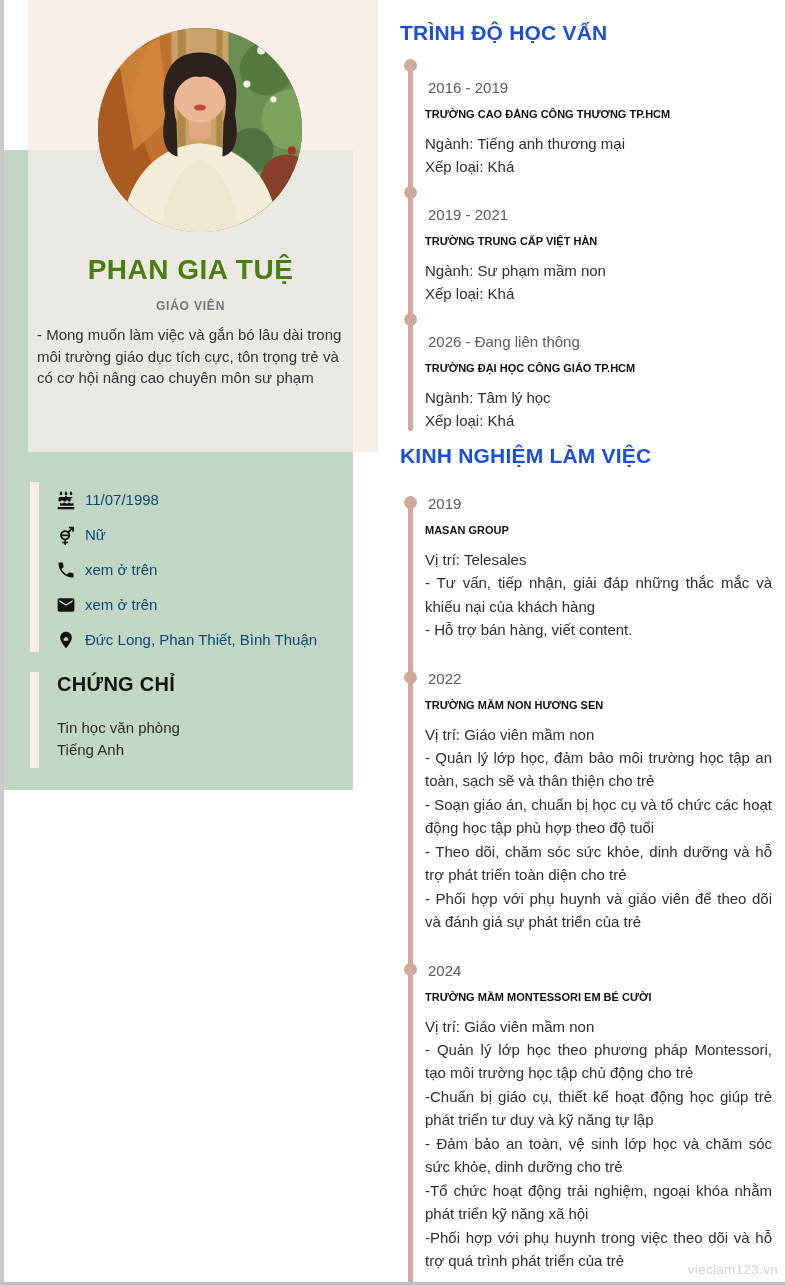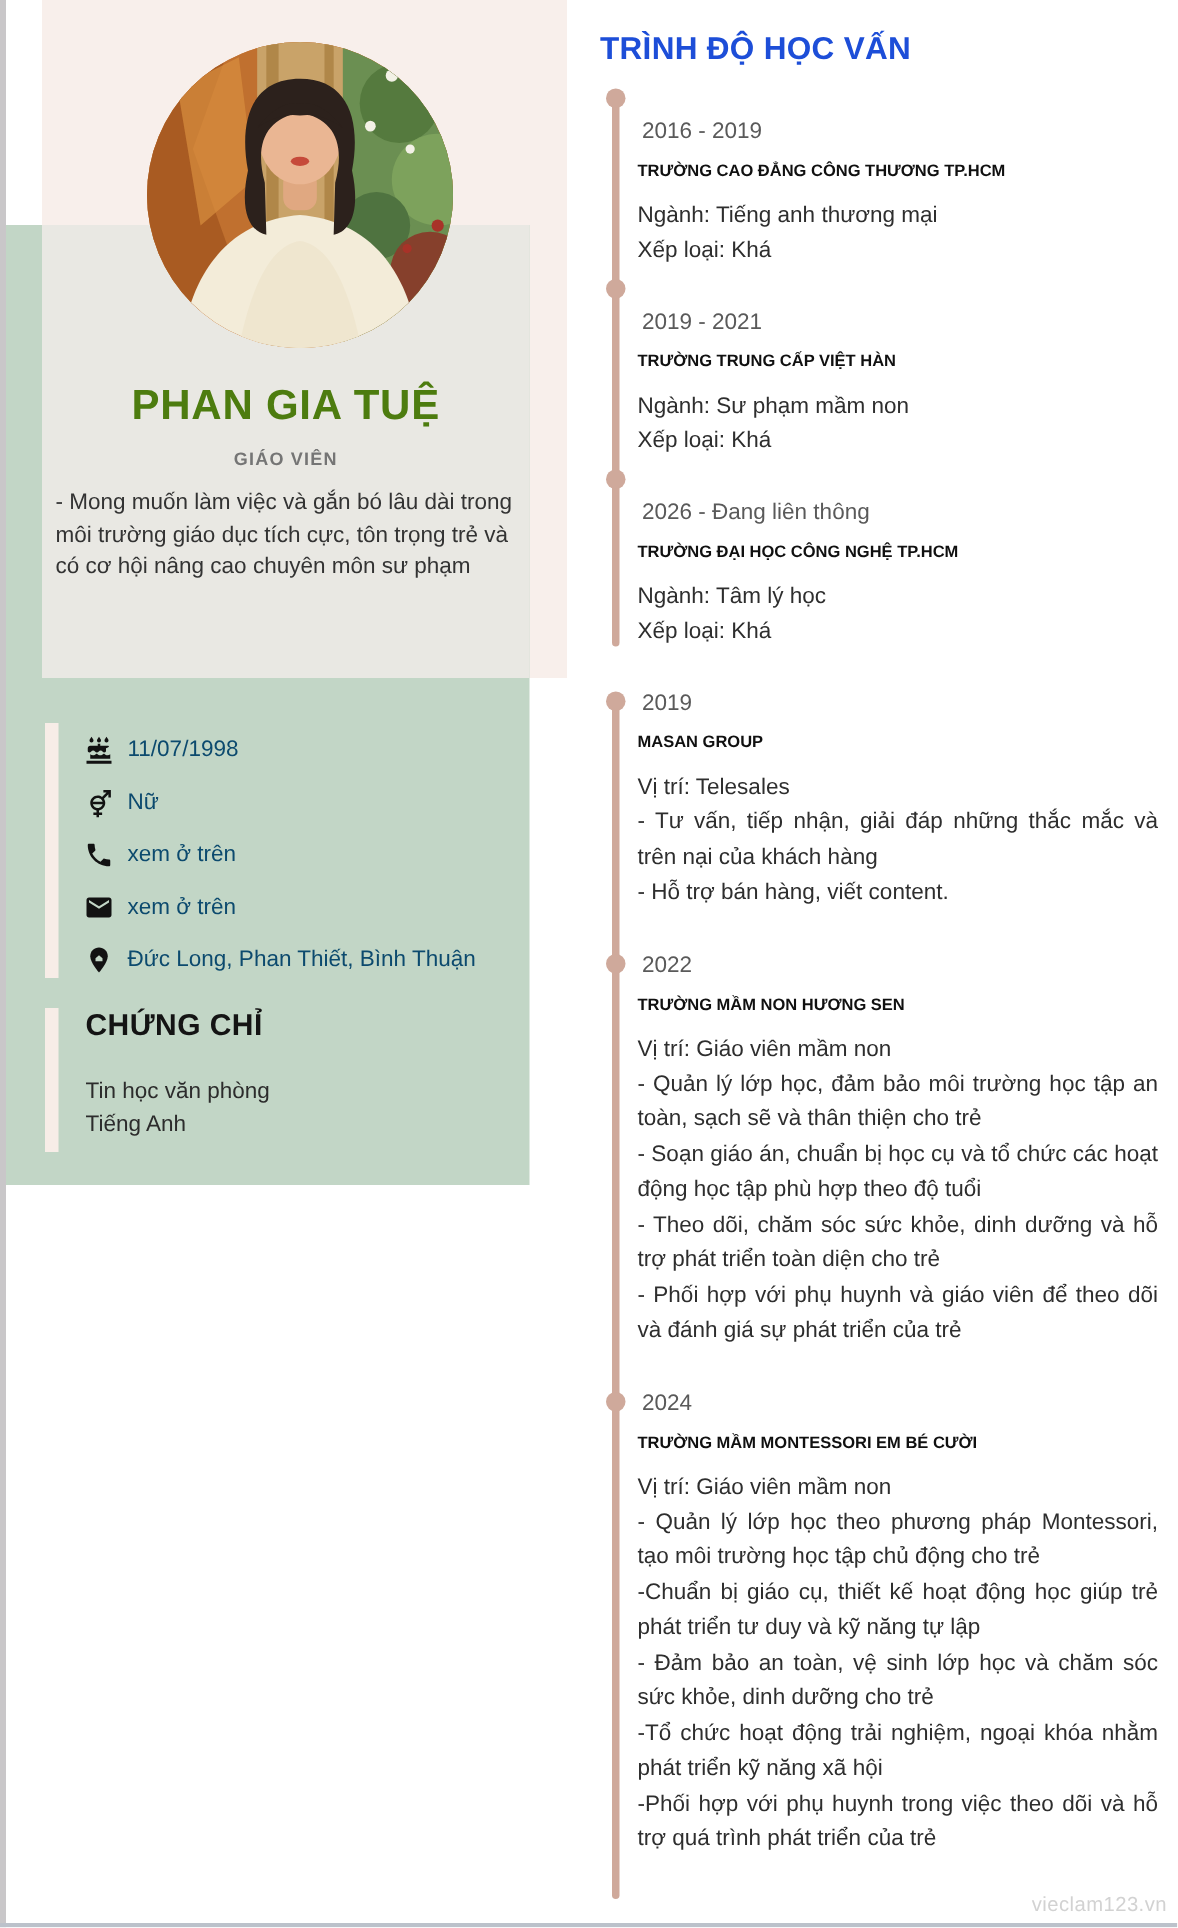--- a/index.html
+++ b/index.html
@@ -193,33 +193,34 @@
         <div class="t-line">Xếp loại: Khá</div>
       </div>
       <div class="t-entry">
         <div class="t-period">2019 - 2021</div>
         <div class="t-title">TRƯỜNG TRUNG CẤP VIỆT HÀN</div>
         <div class="t-line">Ngành: Sư phạm mầm non</div>
         <div class="t-line">Xếp loại: Khá</div>
       </div>
       <div class="t-entry">
         <div class="t-period">2026 - Đang liên thông</div>
-        <div class="t-title">TRƯỜNG ĐẠI HỌC CÔNG NGHỆ TP.HCM</div>
+        <div class="t-title">TRƯỜNG ĐẠI HỌC CÔNG GIÁO TP.HCM</div>
         <div class="t-line">Ngành: Tâm lý học</div>
         <div class="t-line">Xếp loại: Khá</div>
       </div>
     </div>
 
+    <div class="sec-head exp">KINH NGHIỆM LÀM VIỆC</div>
 
     <div class="timeline exp">
       <div class="t-entry">
         <div class="t-period">2019</div>
         <div class="t-title">MASAN GROUP</div>
         <div class="t-line">Vị trí: Telesales</div>
-        <div class="t-para">- Tư vấn, tiếp nhận, giải đáp những thắc mắc và trên nại của khách hàng</div>
+        <div class="t-para">- Tư vấn, tiếp nhận, giải đáp những thắc mắc và khiếu nại của khách hàng</div>
         <div class="t-para">- Hỗ trợ bán hàng, viết content.</div>
       </div>
       <div class="t-entry">
         <div class="t-period">2022</div>
         <div class="t-title">TRƯỜNG MẦM NON HƯƠNG SEN</div>
         <div class="t-line">Vị trí: Giáo viên mầm non</div>
         <div class="t-para">- Quản lý lớp học, đảm bảo môi trường học tập an toàn, sạch sẽ và thân thiện cho trẻ</div>
         <div class="t-para">- Soạn giáo án, chuẩn bị học cụ và tổ chức các hoạt động học tập phù hợp theo độ tuổi</div>
         <div class="t-para">- Theo dõi, chăm sóc sức khỏe, dinh dưỡng và hỗ trợ phát triển toàn diện cho trẻ</div>
         <div class="t-para">- Phối hợp với phụ huynh và giáo viên để theo dõi và đánh giá sự phát triển của trẻ</div>

